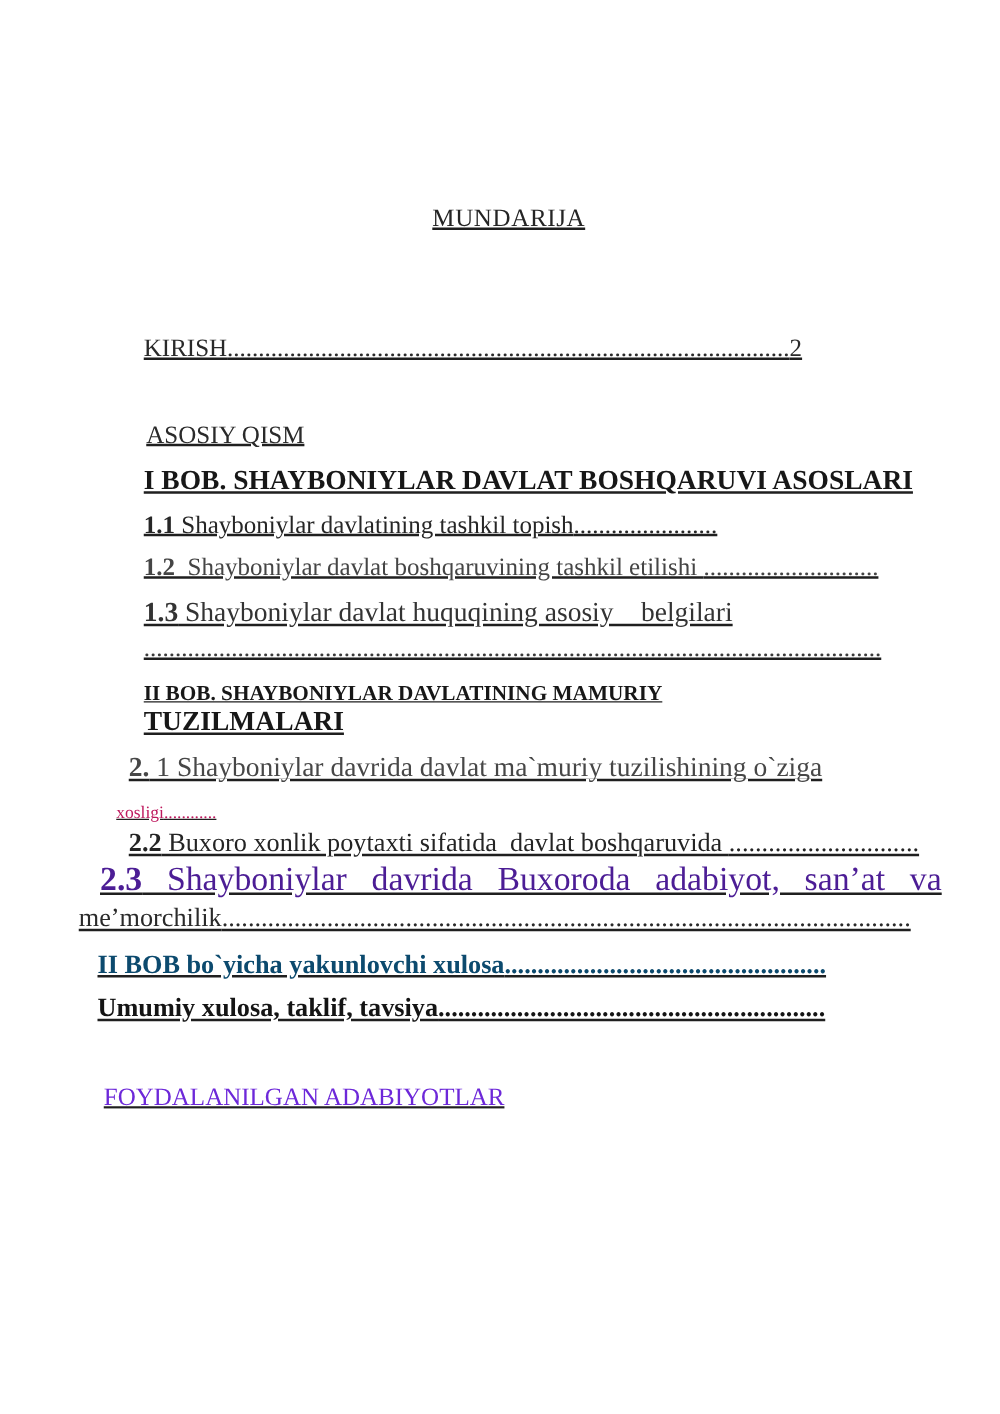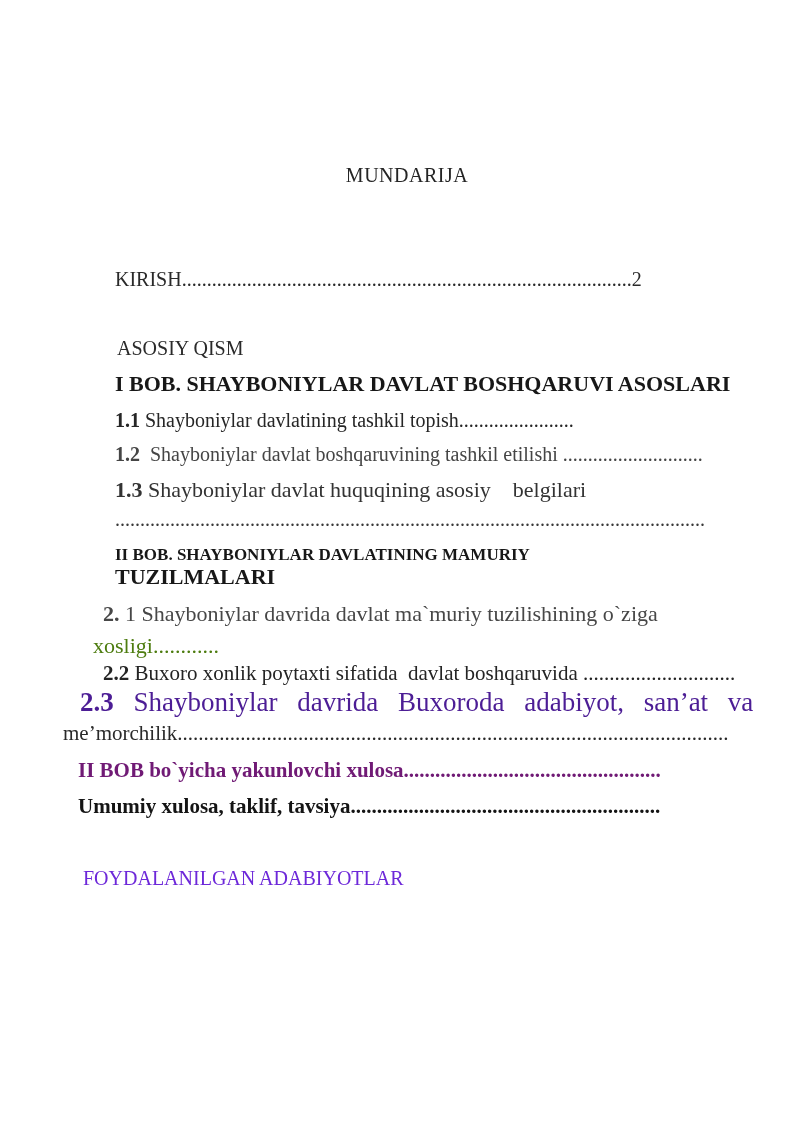--- a/index.html
+++ b/index.html
@@ -8,20 +8,21 @@
     background: #ffffff;
   }
   .page {
     position: relative;
     width: 800px;
     height: 887px;
     background: #ffffff;
     overflow: hidden;
     font-family: "Liberation Serif", "DejaVu Serif", serif;
     color: #1f1f1f;
+    text-decoration: underline;
   }
   .line {
     white-space: pre;
     line-height: 1.15;
     font-size: 20px;
   }
   .b { font-weight: bold; }
 
   .title-line {
     margin-top: 164px;
@@ -35,25 +36,25 @@
   .kirish-line   { margin-top: 81px; margin-left: 115px; color: #2a2a2a; }
   .asosiy-line   { margin-top: 46px; margin-left: 117px; color: #2a2a2a; }
   .h1bob-line    { margin-top: 11px; margin-left: 115px; font-size: 22px; font-weight: bold; color: #171717; }
   .i11-line      { margin-top: 13px; margin-left: 115px; color: #262626; }
   .i12-line      { margin-top: 11px; margin-left: 115px; color: #454545; }
   .i13-line      { margin-top: 11px; margin-left: 115px; font-size: 22px; color: #333333; }
   .dotsonly-line { margin-top: 5px;  margin-left: 115px; color: #3a3a3a; }
   .sum1-line     { margin-top: 8px;  margin-left: 115px; font-size: 21px; font-weight: bold; color: #171717; }
   .h2bob-line    { margin-top: 14px; margin-left: 115px; font-size: 22px; font-weight: bold; line-height: 1.18; color: #171717; }
   .i21-line      { margin-top: 12px; margin-left: 103px; font-size: 22px; color: #474747; }
-  .i21b-line     { margin-top: 6px;  margin-left: 93px;  font-size: 22px; color: #4d7c0f; }
+  .i21b-line     { margin-top: 16px;  margin-left: 93px;  font-size: 14px; color: #be185d; }
   .i22-line      { margin-top: 3px;  margin-left: 103px; font-size: 21px; color: #242424; }
   .i23-line      { margin-top: 2px;  margin-left: 80px; font-size: 27px; color: #4c1d95; word-spacing: 13px; }
   .i23b-line     { margin-top: 3px;  margin-left: 63px;  font-size: 21px; color: #2a2a2a; }
-  .sum2-line     { margin-top: 13px; margin-left: 78px;  font-size: 21px; font-weight: bold; color: #701a75; }
+  .sum2-line     { margin-top: 13px; margin-left: 78px;  font-size: 21px; font-weight: bold; color: #0c4a6e; }
   .umumiy-line   { margin-top: 11px; margin-left: 78px;  font-size: 21px; font-weight: bold; color: #141414; }
   .foyd-line     { margin-top: 49px; margin-left: 83px;  color: #6d28d9; }
   .ilov-line     { margin-top: 13px; margin-left: 77px;  color: #2e2e2e; }
 </style>
 </head>
 <body>
 
 <div class="page">
 
   <div class="line title-line">MUNDARIJA</div>

